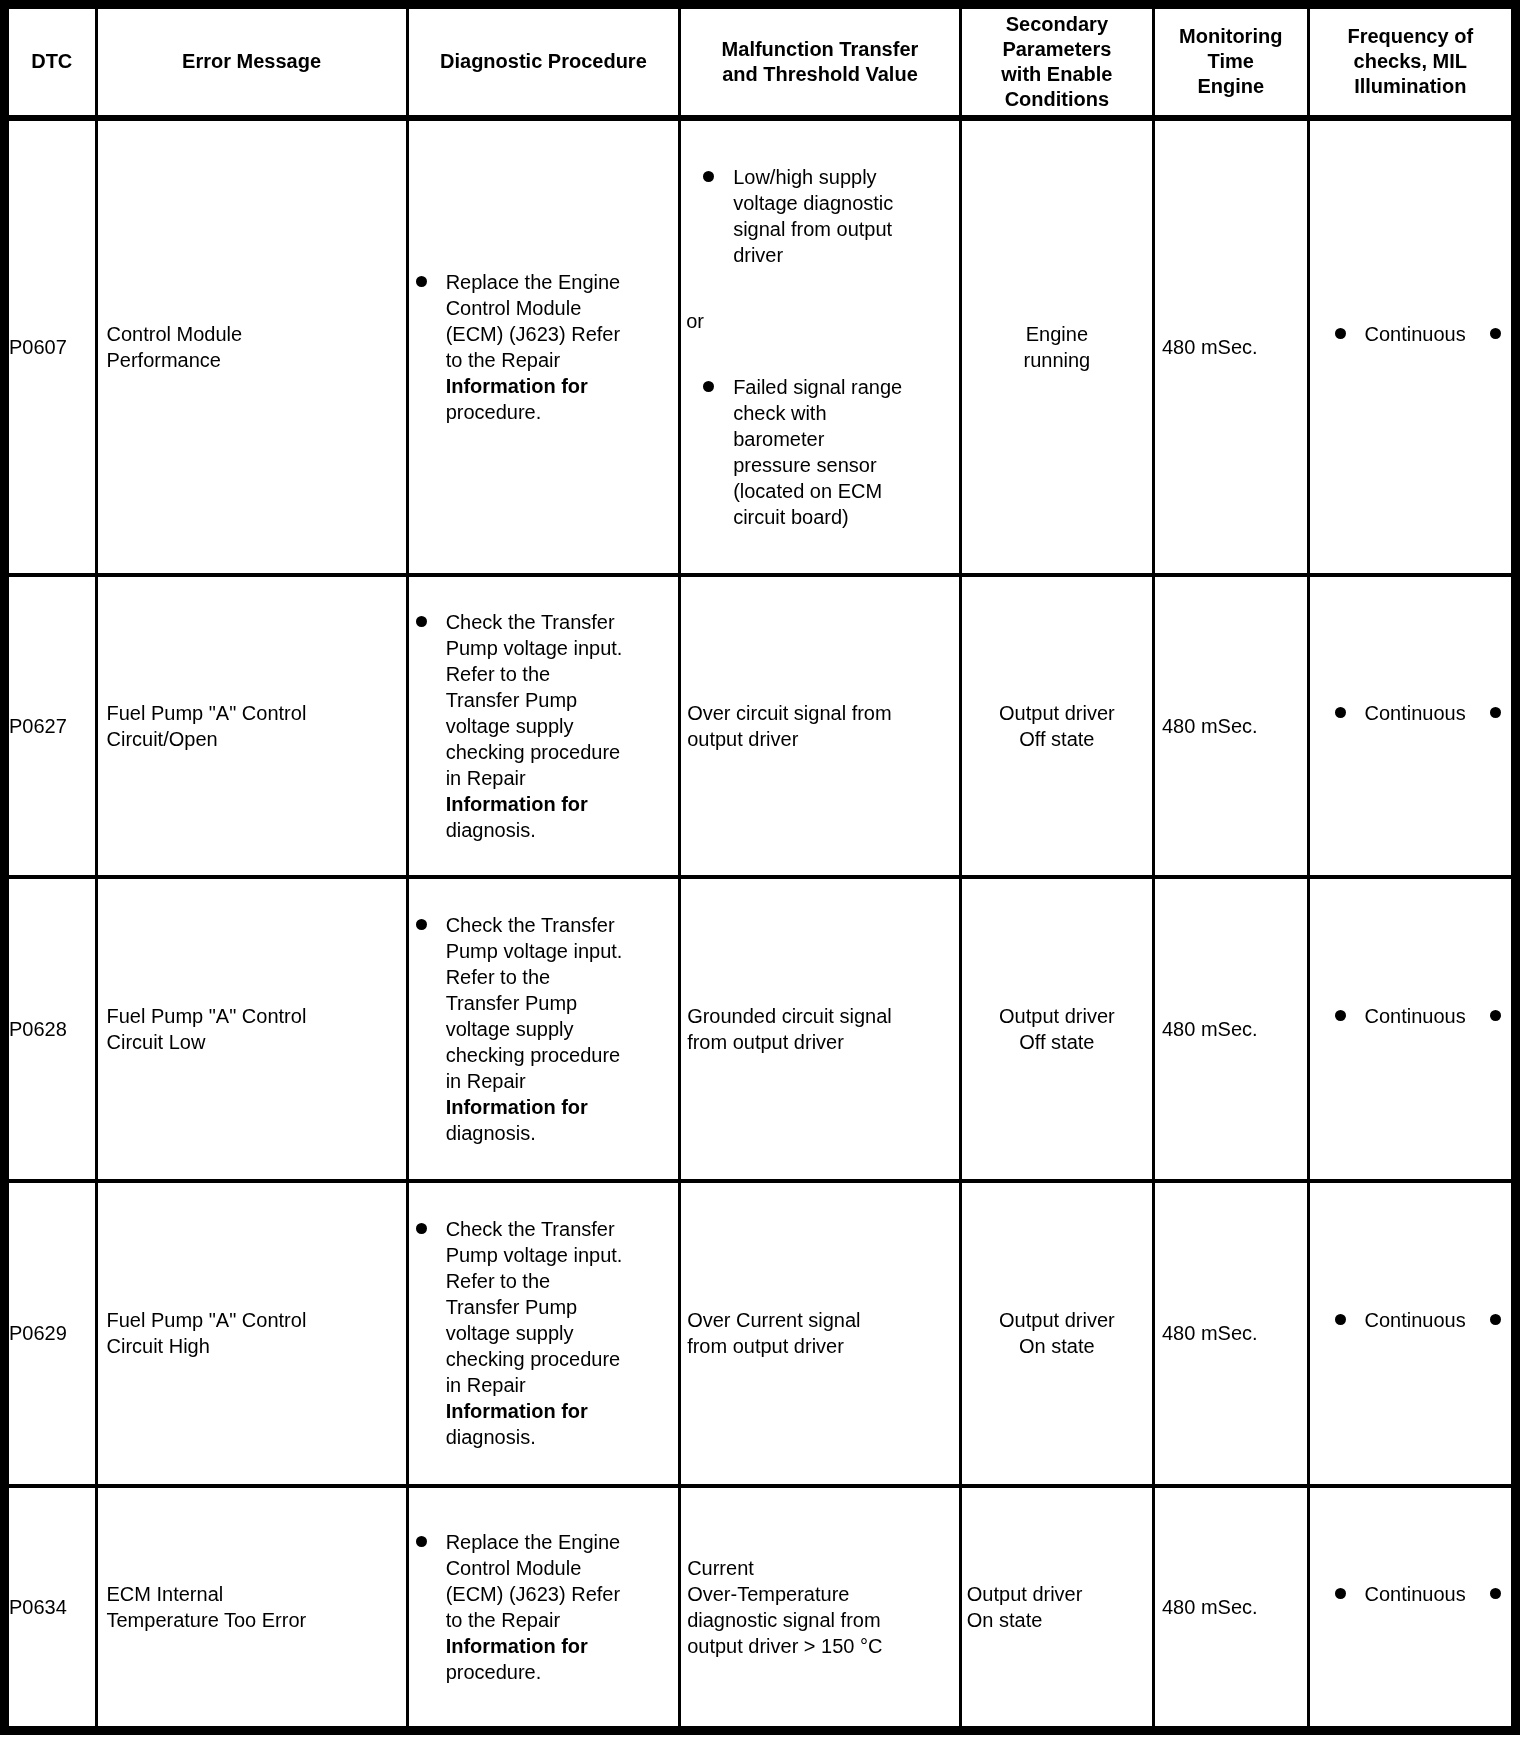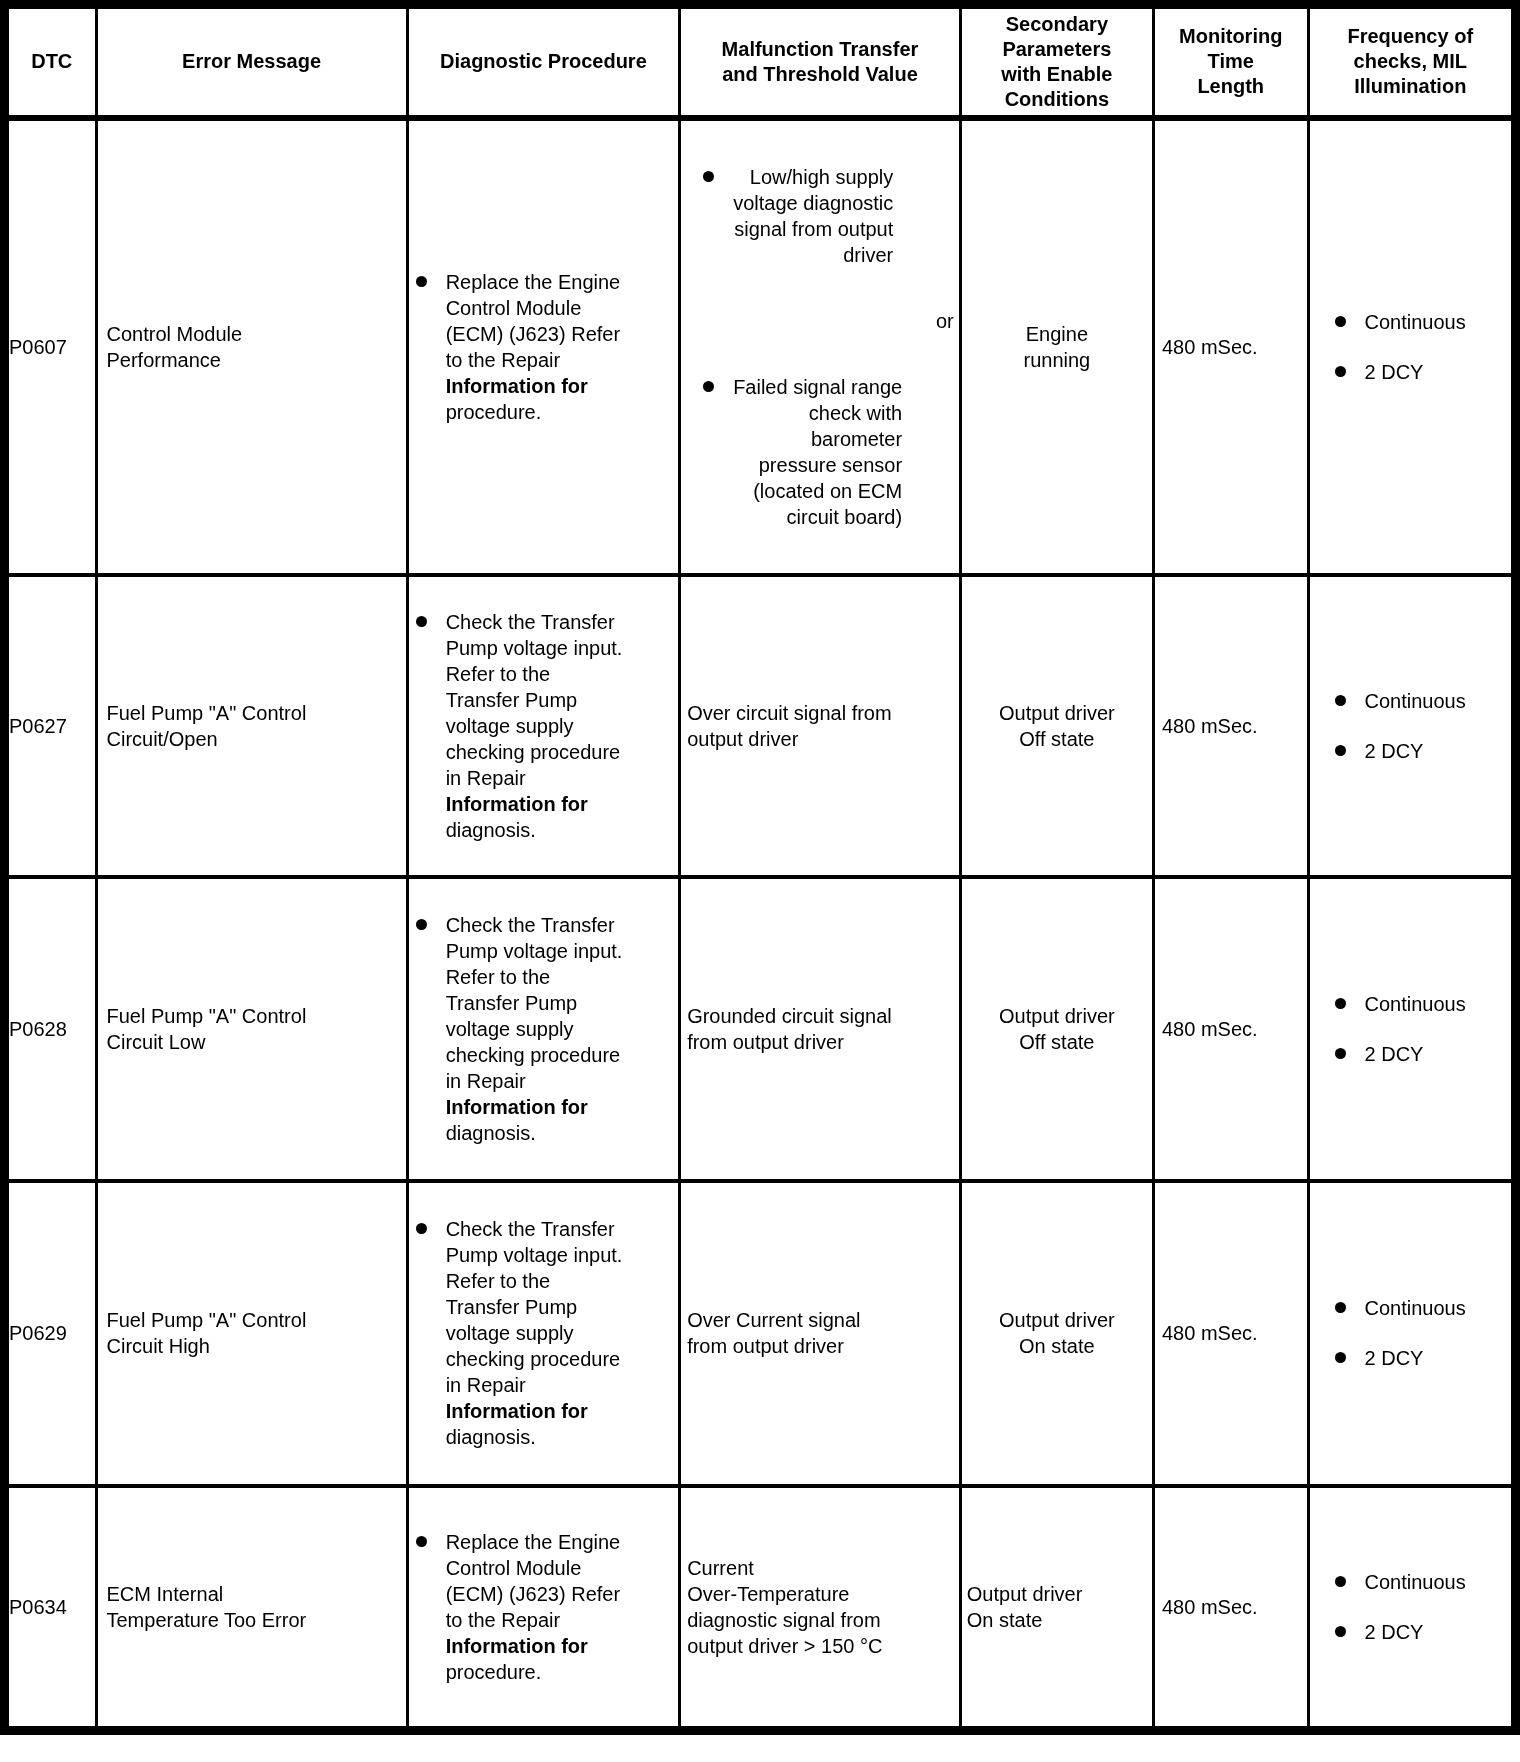--- a/index.html
+++ b/index.html
@@ -43,31 +43,31 @@
   .bullet-item{display:flex;align-items:flex-start;}
   .dot{
     width:11px;height:11px;border-radius:50%;
     background:#000;flex:0 0 11px;
     margin-top:7px;margin-right:19px;
   }
   
   td.diag-cell{padding-left:7px;padding-right:4px;}
   
   td.malf-cell{padding-left:6px;padding-right:4px;}
-  td.malf-cell.list{padding-left:4px;text-align:right;}
+  td.malf-cell.list{padding-left:4px;}
   .malf-list .bullet-item{margin-left:18px;}
   .or-line{margin:40px 1px;}
   
   td.sec-cell{text-align:center;}
   td.sec-cell.left{text-align:left;padding-left:5px;padding-right:3px;}
   
   td.mon-cell{padding-left:7px;}
   
   td.freq-cell{padding-left:25px;}
-  .freq{display:flex;flex-direction:column;gap:24px;}
+  .freq{display:flex;flex-direction:row;gap:24px;}
   b{font-weight:bold;}
   
   tr.h-head{height:113px;}
   tr.h-r0{height:457px;}
   tr.h-r1{height:302px;}
   tr.h-r2{height:304px;}
   tr.h-r3{height:305px;}
   tr.h-r4{height:245px;}
 </style>
 </head>
@@ -89,21 +89,21 @@
       <th>Error Message</th>
       <th>Diagnostic Procedure</th>
       <th>Malfunction Transfer
 and Threshold Value</th>
       <th>Secondary
 Parameters
 with Enable
 Conditions</th>
       <th>Monitoring
 Time
-Length</th>
+Engine</th>
       <th>Frequency of
 checks, MIL
 Illumination</th>
     </tr>
   </thead>
   <tbody>
 
     <tr class="h-r0">
       <td class="dtc-cell">P0607</td>
       <td class="err-cell">

